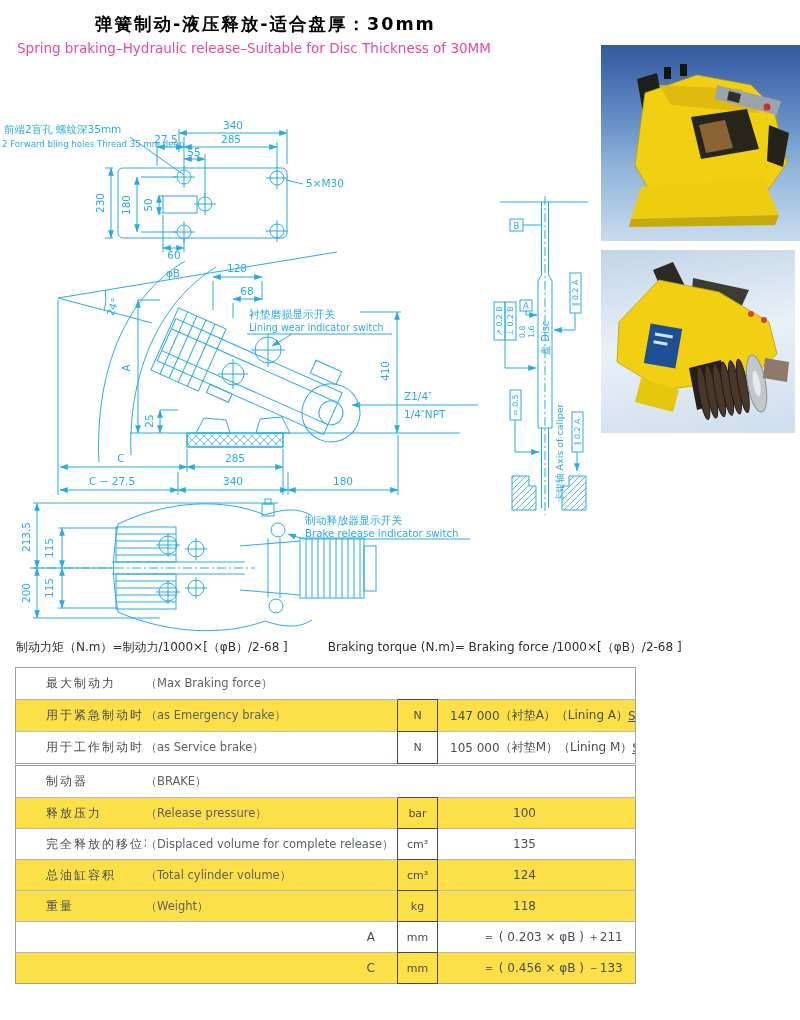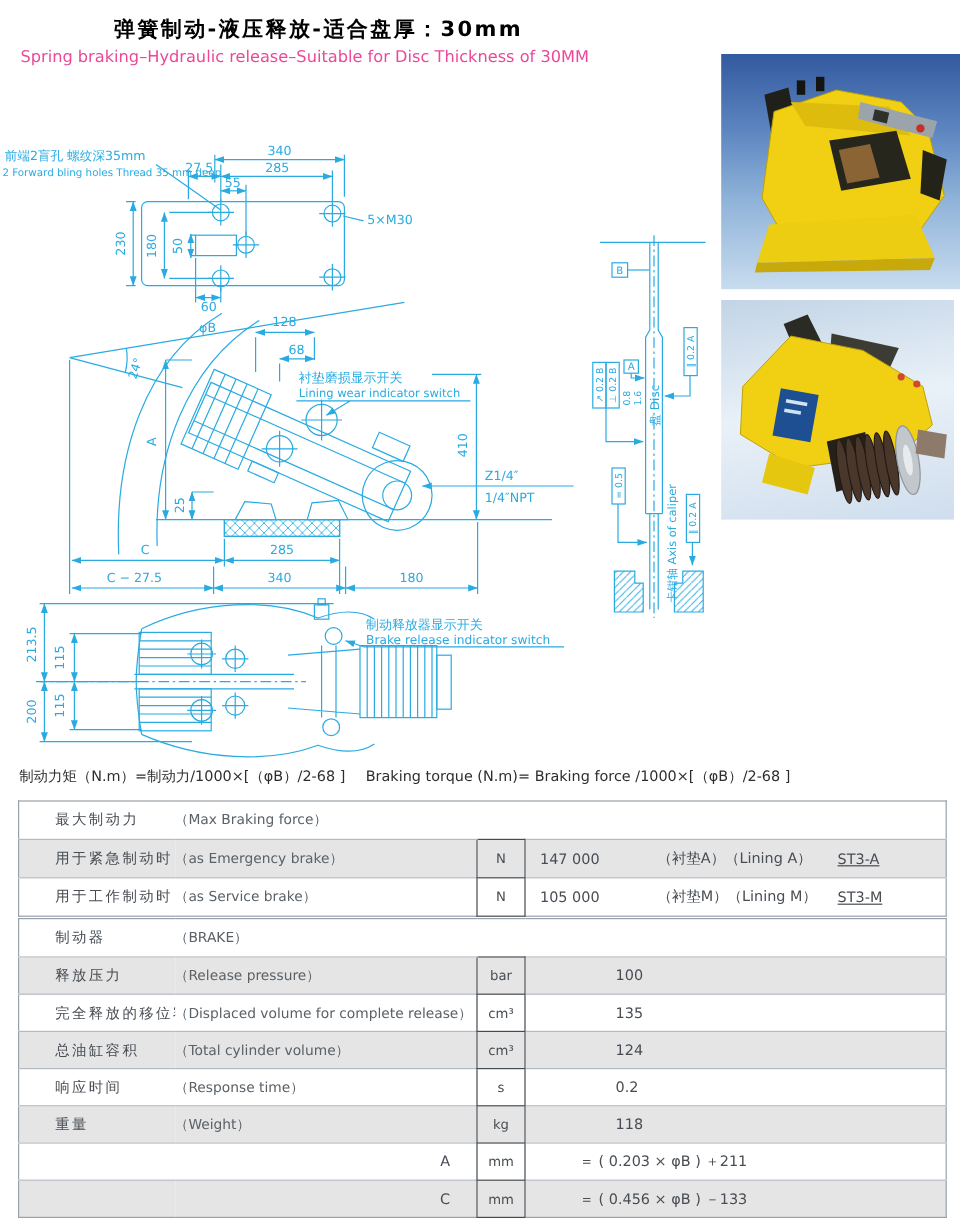--- a/index.html
+++ b/index.html
@@ -12,37 +12,37 @@
   
   svg.drawings{left:0;top:0;}
   svg.drawings text{font-family:"DejaVu Sans","Liberation Sans",sans-serif;fill:#29abe2;stroke:none;}
   
   .photo{position:absolute;}
   #photo1{left:601px;top:45px;width:199px;height:196px;
           background:linear-gradient(180deg,#33599f 0%,#5c85c0 32%,#8fb3d9 62%,#c8dcee 100%);}
   #photo2{left:601px;top:250px;width:194px;height:183px;
           background:linear-gradient(170deg,#c2d4e6 0%,#e9f1f8 48%,#cfdded 100%);}
   
-  #formula{left:16px;top:639px;font-size:12px;color:#2e2e2e;display:flex;gap:17px;white-space:nowrap;}
+  #formula{left:16px;top:639px;font-size:12px;color:#2e2e2e;display:flex;gap:40px;white-space:nowrap;}
   
-  table{position:absolute;left:15px;width:774px;border-collapse:collapse;table-layout:fixed;
+  table{position:absolute;left:15px;width:621px;border-collapse:collapse;table-layout:fixed;
         border:1.5px solid #98a1aa;padding-left:36px;}
   #t1{top:667px;}
   #t2{top:765px;}
   td{padding:0;vertical-align:middle;font-size:12px;color:#474d53;overflow:hidden;white-space:nowrap;}
   tr{height:31px;}
   #t1 tr{height:32px;}
   #t2 tr.first{height:32px;}
   tr + tr td{border-top:1px solid #b3bac2;}
   td.zh{padding-left:30px;letter-spacing:2px;}
   td.en{font-size:11.5px;color:#5a6167;}
   td.en.rlabel{text-align:right;padding-right:22px;color:#474d53;font-size:12px;}
   td.unit{text-align:center;font-size:11px;}
   td.unit.ub{border:1.2px solid #454b52;}
-  tr.hl td{background:#e5e5e5;}
+  tr.hl td{background:#fde047;}
   .vflex{display:flex;align-items:center;height:100%;}
   .v1{width:110px;padding-left:12px;box-sizing:border-box;}
   .v2{width:150px;}
   .v3{flex:1;text-decoration:underline;}
   .pad75{padding-left:75px;}
   .pad45{padding-left:45px;}
 </style>
 </head>
 <body>
 
@@ -367,26 +367,20 @@
       <td class="en">（Displaced volume for complete release）</td>
       <td class="unit ub">cm³</td>
       <td class="pad75">135</td>
     </tr>
     <tr class="hl">
       <td class="zh">总油缸容积</td>
       <td class="en">（Total cylinder volume）</td>
       <td class="unit ub">cm³</td>
       <td class="pad75">124</td>
     </tr>
-    <tr>
-      <td class="zh">响应时间</td>
-      <td class="en">（Response time）</td>
-      <td class="unit ub">s</td>
-      <td class="pad75">0.2</td>
-    </tr>
     <tr class="hl">
       <td class="zh">重量</td>
       <td class="en">（Weight）</td>
       <td class="unit ub">kg</td>
       <td class="pad75">118</td>
     </tr>
     <tr>
       <td class="zh"></td>
       <td class="en rlabel">A</td>
       <td class="unit ub">mm</td>

